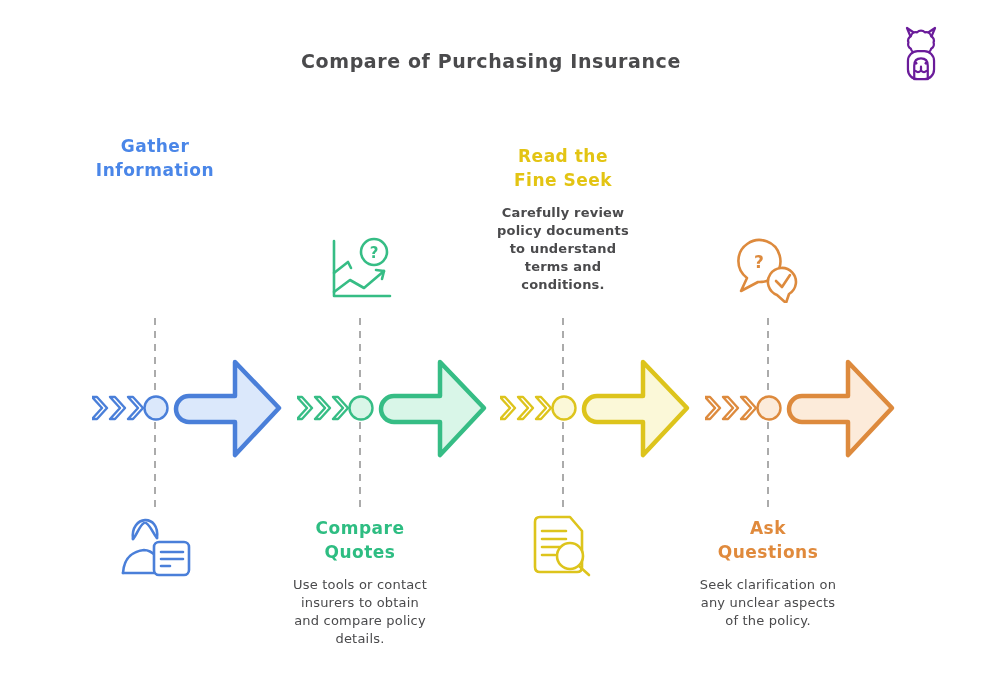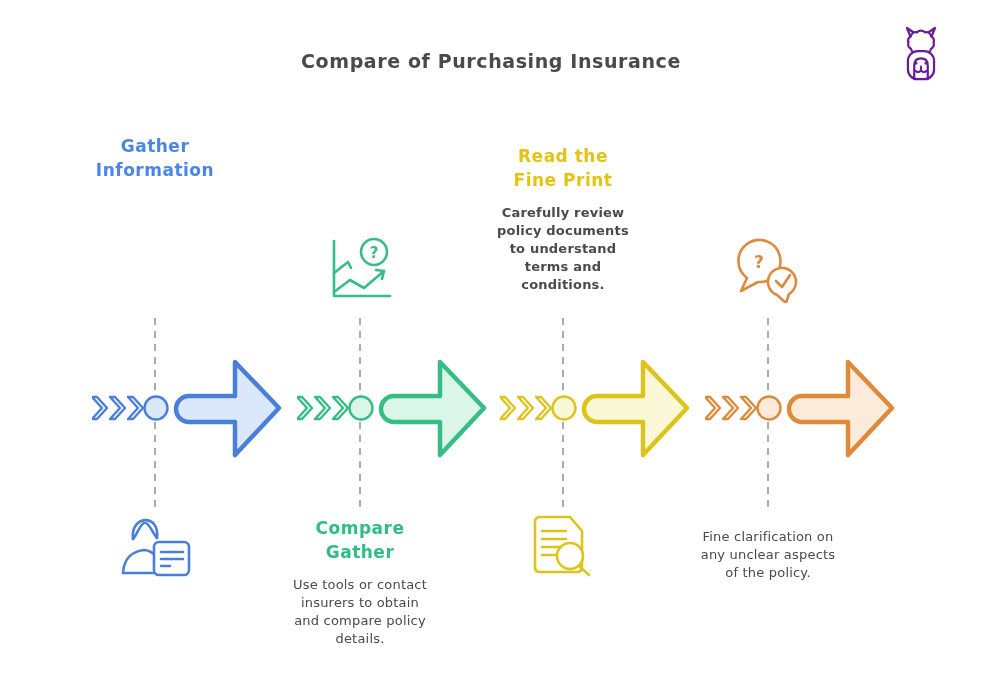--- a/index.html
+++ b/index.html
@@ -109,29 +109,29 @@
       <svg class="arrow-svg" width="196" height="104" viewBox="0 0 196 104">
         <path class="chev" d="M0 41 L5 41 L15 52 L5 63 L0 63 L10 52 Z"></path>
         <path class="chev" d="M18 41 L23 41 L33 52 L23 63 L18 63 L28 52 Z"></path>
         <path class="chev" d="M36 41 L41 41 L51 52 L41 63 L36 63 L46 52 Z"></path>
         <circle class="node" cx="64" cy="52" r="11.5"></circle>
         <path class="big" d="M143 6 L187 52 L143 99 L143 66 L97 66 A13 13 0 0 1 97 40 L143 40 Z"></path>
       </svg>
     </div>
     <div class="text-block tb-s1">
       <div class="step-title">Compare
-Gather</div>
+Quotes</div>
       <div class="step-desc">Use tools or contact insurers to obtain and compare policy details.</div>
     </div>
   </div>
 
   <div class="step" style="--accent: #e3c413; --stroke: #ddc41c; --fill: #fbf8d8;">
     <div class="text-block tb-s2">
       <div class="step-title">Read the
-Fine Print</div>
+Fine Seek</div>
       <div class="step-desc">Carefully review policy documents to understand terms and conditions.</div>
     </div>
     <div class="divider dv-s2"></div>
     <div class="arrow-group ag-s2">
       <svg class="arrow-svg" width="196" height="104" viewBox="0 0 196 104">
         <path class="chev" d="M0 41 L5 41 L15 52 L5 63 L0 63 L10 52 Z"></path>
         <path class="chev" d="M18 41 L23 41 L33 52 L23 63 L18 63 L28 52 Z"></path>
         <path class="chev" d="M36 41 L41 41 L51 52 L41 63 L36 63 L46 52 Z"></path>
         <circle class="node" cx="64" cy="52" r="11.5"></circle>
         <path class="big" d="M143 6 L187 52 L143 99 L143 66 L97 66 A13 13 0 0 1 97 40 L143 40 Z"></path>
@@ -160,17 +160,19 @@
     <div class="arrow-group ag-s3">
       <svg class="arrow-svg" width="196" height="104" viewBox="0 0 196 104">
         <path class="chev" d="M0 41 L5 41 L15 52 L5 63 L0 63 L10 52 Z"></path>
         <path class="chev" d="M18 41 L23 41 L33 52 L23 63 L18 63 L28 52 Z"></path>
         <path class="chev" d="M36 41 L41 41 L51 52 L41 63 L36 63 L46 52 Z"></path>
         <circle class="node" cx="64" cy="52" r="11.5"></circle>
         <path class="big" d="M143 6 L187 52 L143 99 L143 66 L97 66 A13 13 0 0 1 97 40 L143 40 Z"></path>
       </svg>
     </div>
     <div class="text-block tb-s3">
-      <div class="step-desc">Fine clarification on any unclear aspects of the policy.</div>
+      <div class="step-title">Ask
+Questions</div>
+      <div class="step-desc">Seek clarification on any unclear aspects of the policy.</div>
     </div>
   </div>
 
 </div>
 
 </body></html>

